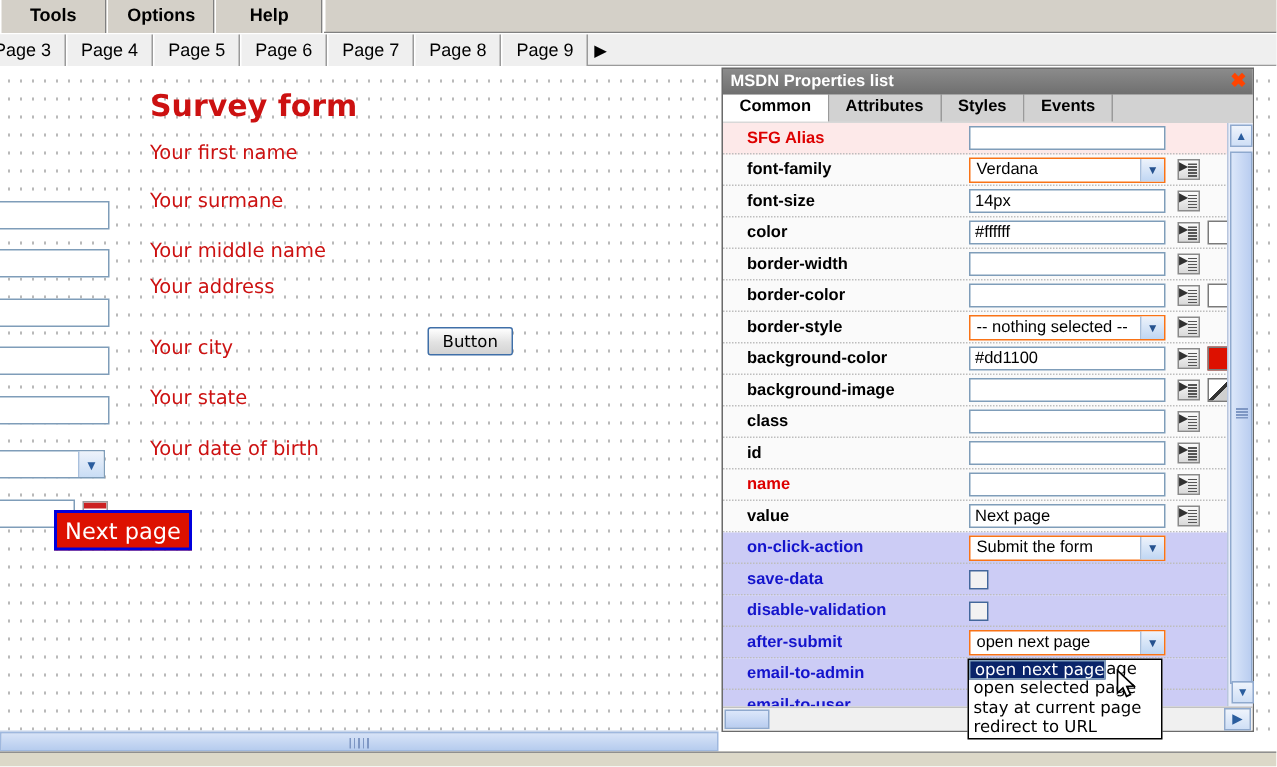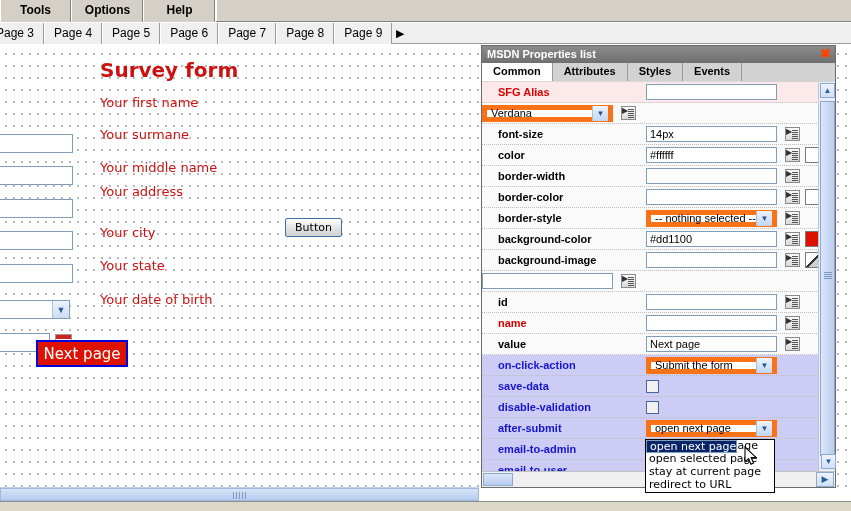--- a/index.html
+++ b/index.html
@@ -100,21 +100,21 @@
   .gridwrap{ position:absolute; left:0; top:36px; right:0; bottom:16px;
      overflow:hidden; background:#fafafa; }
   .prow{ display:flex; align-items:center; height:21px;
      border-bottom:1px dotted #bdbdbd; position:relative; }
   .prow .pname{ width:164px; padding-left:16px; font-size:11px; font-weight:bold;
      color:#000; white-space:nowrap; }
   .prow .pval{ width:133px; }
   .prow .pin{ width:131px; height:16px; background:#fff;
      border:1px solid #7f9db9; font-size:11px; line-height:14px;
      padding-left:3px; color:#000; white-space:nowrap; overflow:hidden; }
-  .prow .pdd{ width:131px; height:17px; background:#fff; border:5px solid #f97316;
+  .prow .pdd{ width:131px; height:17px; background:#fff; border:1px solid #f97316;
      display:flex; align-items:center; font-size:11px; color:#000; }
   .prow .pdd .t{ padding-left:4px; }
   .prow .pdd .a{ margin-left:auto; width:16px; height:15px;
      background:linear-gradient(#eef3fb,#bfd6f3); border-left:1px solid #a9c0dd;
      display:flex; align-items:center; justify-content:center;
      font-size:8px; color:#26528f; }
   .prow .chk{ width:13px; height:13px; background:#f2f2f2; border:1px solid #43679c;}
   .prow .gobtn{ width:15px; height:14px; margin-left:6px;
      background:linear-gradient(#fbfbfb,#d9d9d9); border:1px solid #8a8a8a;
      position:relative; }
@@ -240,20 +240,21 @@
     </div>
 
     <div class="gridwrap" id="prop-grid">
         <div class="prow sfg">
           <div class="pname">SFG Alias</div>
           <div class="pval">
             <div class="pin"></div>
           </div>
         </div>
         <div class="prow">
+          <div class="pname">font-family</div>
           <div class="pval">
             <div class="pdd">
               <span class="t">Verdana</span>
               <span class="a">▼</span>
             </div>
           </div>
           <div class="gobtn"></div>
         </div>
         <div class="prow">
           <div class="pname">font-size</div>
@@ -305,20 +306,21 @@
         </div>
         <div class="prow">
           <div class="pname">background-image</div>
           <div class="pval">
             <div class="pin"></div>
           </div>
           <div class="gobtn"></div>
           <div class="swatch" style="background: linear-gradient(135deg, rgb(255, 255, 255) 0px, rgb(255, 255, 255) 45%, rgb(51, 51, 51) 45%, rgb(51, 51, 51) 55%, rgb(207, 207, 207) 55%);"></div>
         </div>
         <div class="prow">
+          <div class="pname">class</div>
           <div class="pval">
             <div class="pin"></div>
           </div>
           <div class="gobtn"></div>
         </div>
         <div class="prow">
           <div class="pname">id</div>
           <div class="pval">
             <div class="pin"></div>
           </div>

